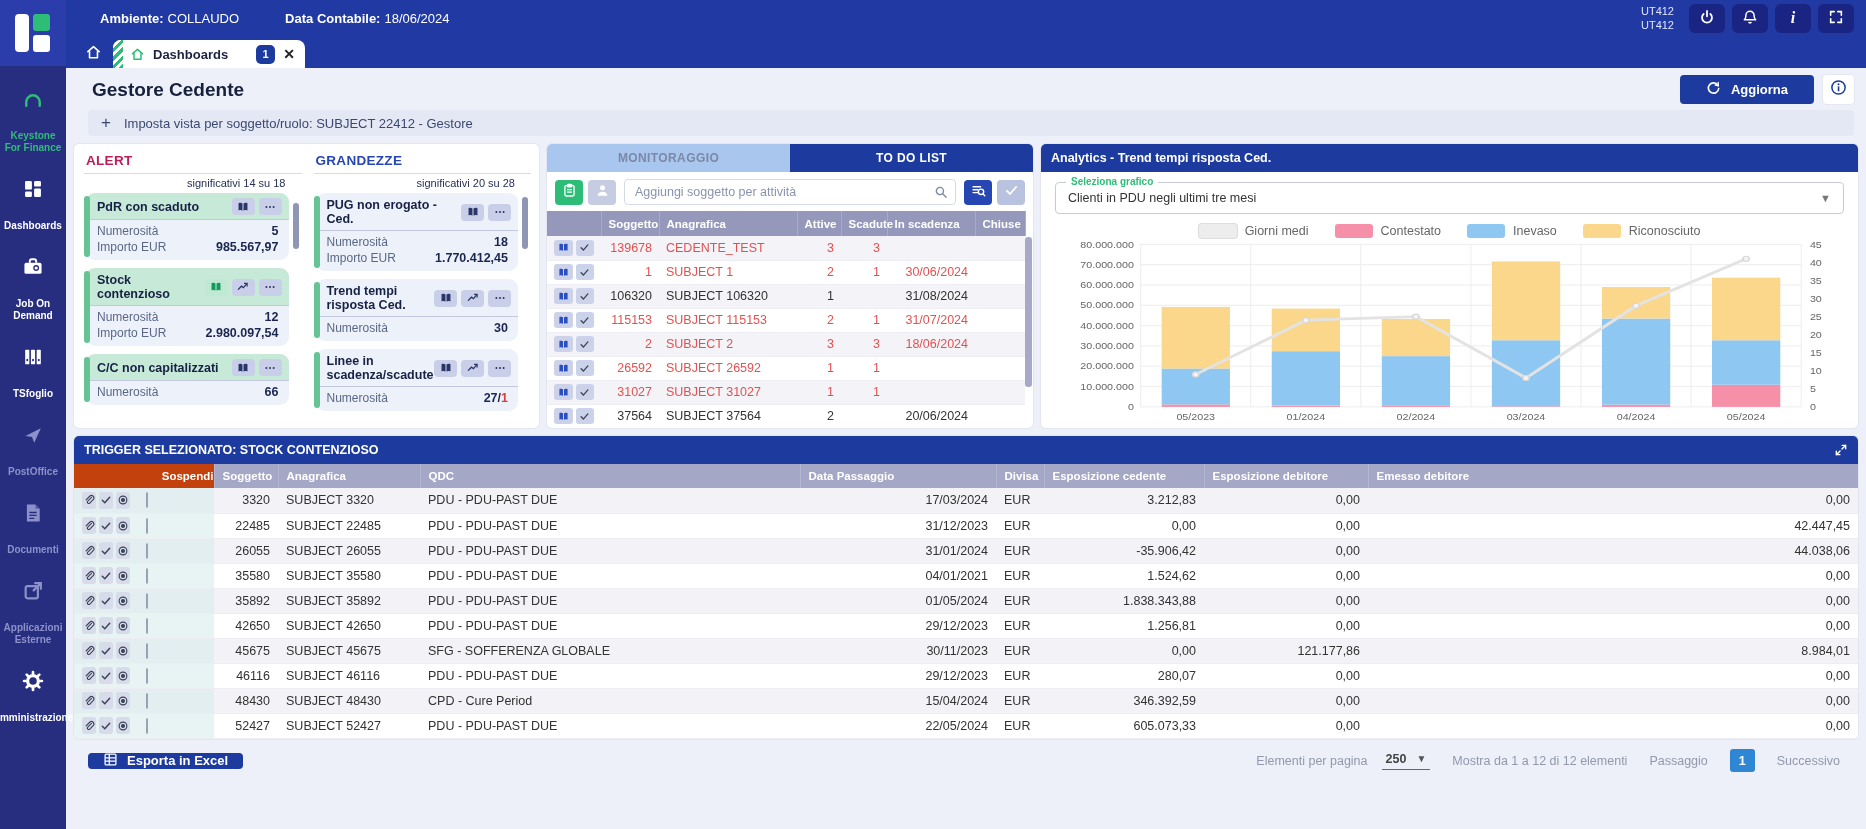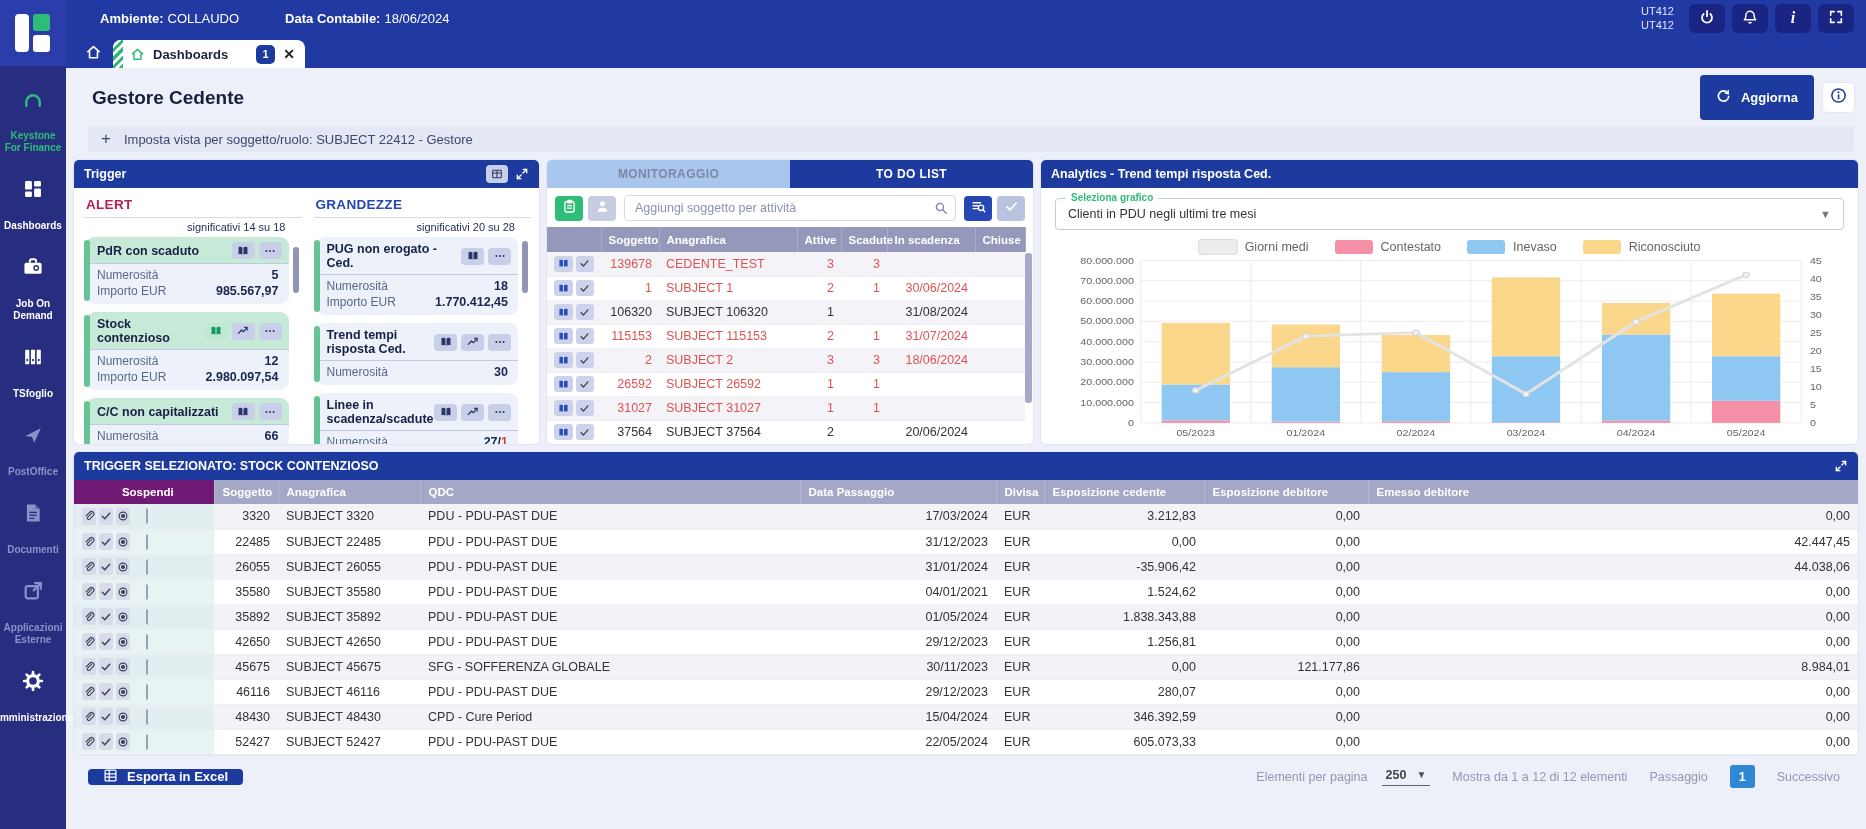--- a/index.html
+++ b/index.html
@@ -37,21 +37,21 @@
   .tab-home{display:flex;color:#2ebd77;margin-left:7px}
   .tab-home svg{width:15px;height:15px}
   .tab-lbl{font-weight:bold;font-size:13px;color:#1c2340;margin:0 28px 0 8px}
   .tab-badge{min-width:19px;height:19px;background:#1d3b9e;color:#fff;border-radius:5px;font-size:11px;display:flex;align-items:center;justify-content:center;font-weight:bold}
   .tab-close{margin-left:8px;font-size:14px;color:#222;font-weight:bold;cursor:pointer}
   
   .content{flex:1;padding:0 8px;min-height:0}
   .title-row{display:flex;align-items:center;margin:7px 4px 6px 18px}
   .page-title{font-size:19px;font-weight:bold;color:#17203d;margin:0}
   .tr-right{margin-left:auto;display:flex;align-items:center;gap:9px}
-  .btn-aggiorna{background:#1d3b9e;color:#fff;font-weight:bold;font-size:13px;border-radius:4px;height:45px;padding:0 16px;display:flex;align-items:center;gap:10px;cursor:pointer}
+  .btn-aggiorna{background:#1d3b9e;color:#fff;font-weight:bold;font-size:13px;border-radius:4px;height:29px;padding:0 26px;display:flex;align-items:center;gap:10px;cursor:pointer}
   .btn-aggiorna svg{width:15px;height:15px}
   .btn-info{width:31px;height:29px;background:#fff;border-radius:4px;display:flex;align-items:center;justify-content:center;cursor:pointer;box-shadow:0 0 0 1px #e4e7f1}
   .btn-info svg{width:17px;height:17px}
   .imposta{height:26px;background:#e3e8f4;border-radius:4px;margin:0 4px 8px 14px;display:flex;align-items:center;gap:13px;padding:0 13px;font-size:13px;color:#3c4870;cursor:pointer}
   .plus-ico{font-size:17px;color:#3c4870;font-weight:normal}
   
   .panels{display:flex;gap:8px;height:284px}
   .panel{background:#fff;border-radius:5px;overflow:hidden;box-shadow:0 0 0 1px #e3e6f0}
   .p-head{height:28px;background:#1d3b9e;color:#fff;font-weight:bold;font-size:12.5px;display:flex;align-items:center;padding:0 10px;flex-shrink:0}
   .ph-ico{margin-left:auto;display:flex;align-items:center;gap:7px}
@@ -120,21 +120,21 @@
   .an-select .chev{margin-left:auto;color:#777;font-size:11px}
   .an-legend{display:flex;justify-content:center;gap:26px;align-items:center;margin:10px 0 0;font-size:12.5px;color:#666;flex-shrink:0}
   .lg-item{display:flex;align-items:center}
   .lg-sw{width:38px;height:14px;border-radius:3px;display:inline-block;margin-right:8px}
   .chart-wrap{flex:1;min-height:0}
   .chart-wrap svg text{font:11px "Liberation Sans",sans-serif;fill:#666}
   
   .bottom{margin-top:8px;display:flex;flex-direction:column;height:303px}
   .bot-table{flex:1;overflow:hidden}
   .bot-table th{color:#fff;font-size:11.5px;font-weight:bold;text-align:left;height:24px;padding:0 8px;background:#a5a7c6;border-right:1px solid #b4b5d0}
-  .bot-table th.teal{background:#701a75;text-align:center;padding-right:0}
+  .bot-table th.teal{background:#c2410c;text-align:right;padding-right:0}
   .bot-table td{height:25px;padding:0 8px;color:#333;font-size:12.5px;border-bottom:1px solid #ededf3;white-space:nowrap;overflow:hidden}
   .bot-table tr.alt td{background:#f2f2f7}
   .bot-table td.tealbg{background:#e8f3f4}
   .bot-table tr.alt td.tealbg{background:#e2eef0}
   .bico{width:20px;height:17px;border-radius:3px;background:#d7dbea;display:flex;align-items:center;justify-content:center;color:#3a4458;cursor:pointer}
   .bico svg{width:12px;height:12px}
   .bicos{display:flex;gap:3px}
   .cbox{width:15px;height:15px;background:#fff;border:1px solid #9aa0b5;border-radius:2px;cursor:pointer}
   
   .footer-row{display:flex;align-items:center;margin:10px 4px 0 14px}
@@ -324,36 +324,20 @@
       </div>
 
       <div class="imposta">
         <span class="plus-ico">+</span>
         <span>Imposta vista per soggetto/ruolo: SUBJECT 22412 - Gestore</span>
       </div>
 
       <div class="panels">
 
         <section class="panel trigger">
-          <div class="p-head">
-            <span>Trigger</span>
-            <span class="ph-ico">
-              <span class="ph-btn">
-                  <svg viewBox="0 0 18 18" fill="none" stroke="currentColor" stroke-width="1.6">
-                    <rect x="2.5" y="3.5" width="13" height="11" rx="1"></rect>
-                    <path d="M2.5 7.5h13M9 3.5v11"></path>
-                  </svg>
-                </span>
-              <span class="ph-exp">
-                  <svg viewBox="0 0 18 18" fill="none" stroke="currentColor" stroke-width="1.8" stroke-linecap="round">
-                    <path d="M10.5 3H15v4.5M15 3l-4.8 4.8M7.5 15H3v-4.5M3 15l4.8-4.8"></path>
-                  </svg>
-                </span>
-            </span>
-          </div>
           <div class="t-cols">
               <div class="tcol">
                 <div class="tcol-h alert">ALERT</div>
                 <div class="tcol-sig">significativi 14 su 18</div>
                 <div class="tcards">
                   <div class="tcard">
                     <div class="tcard-h hl">
                       <span>PdR con scaduto</span>
                       <span class="tcard-ico">
                         <span class="ci">

